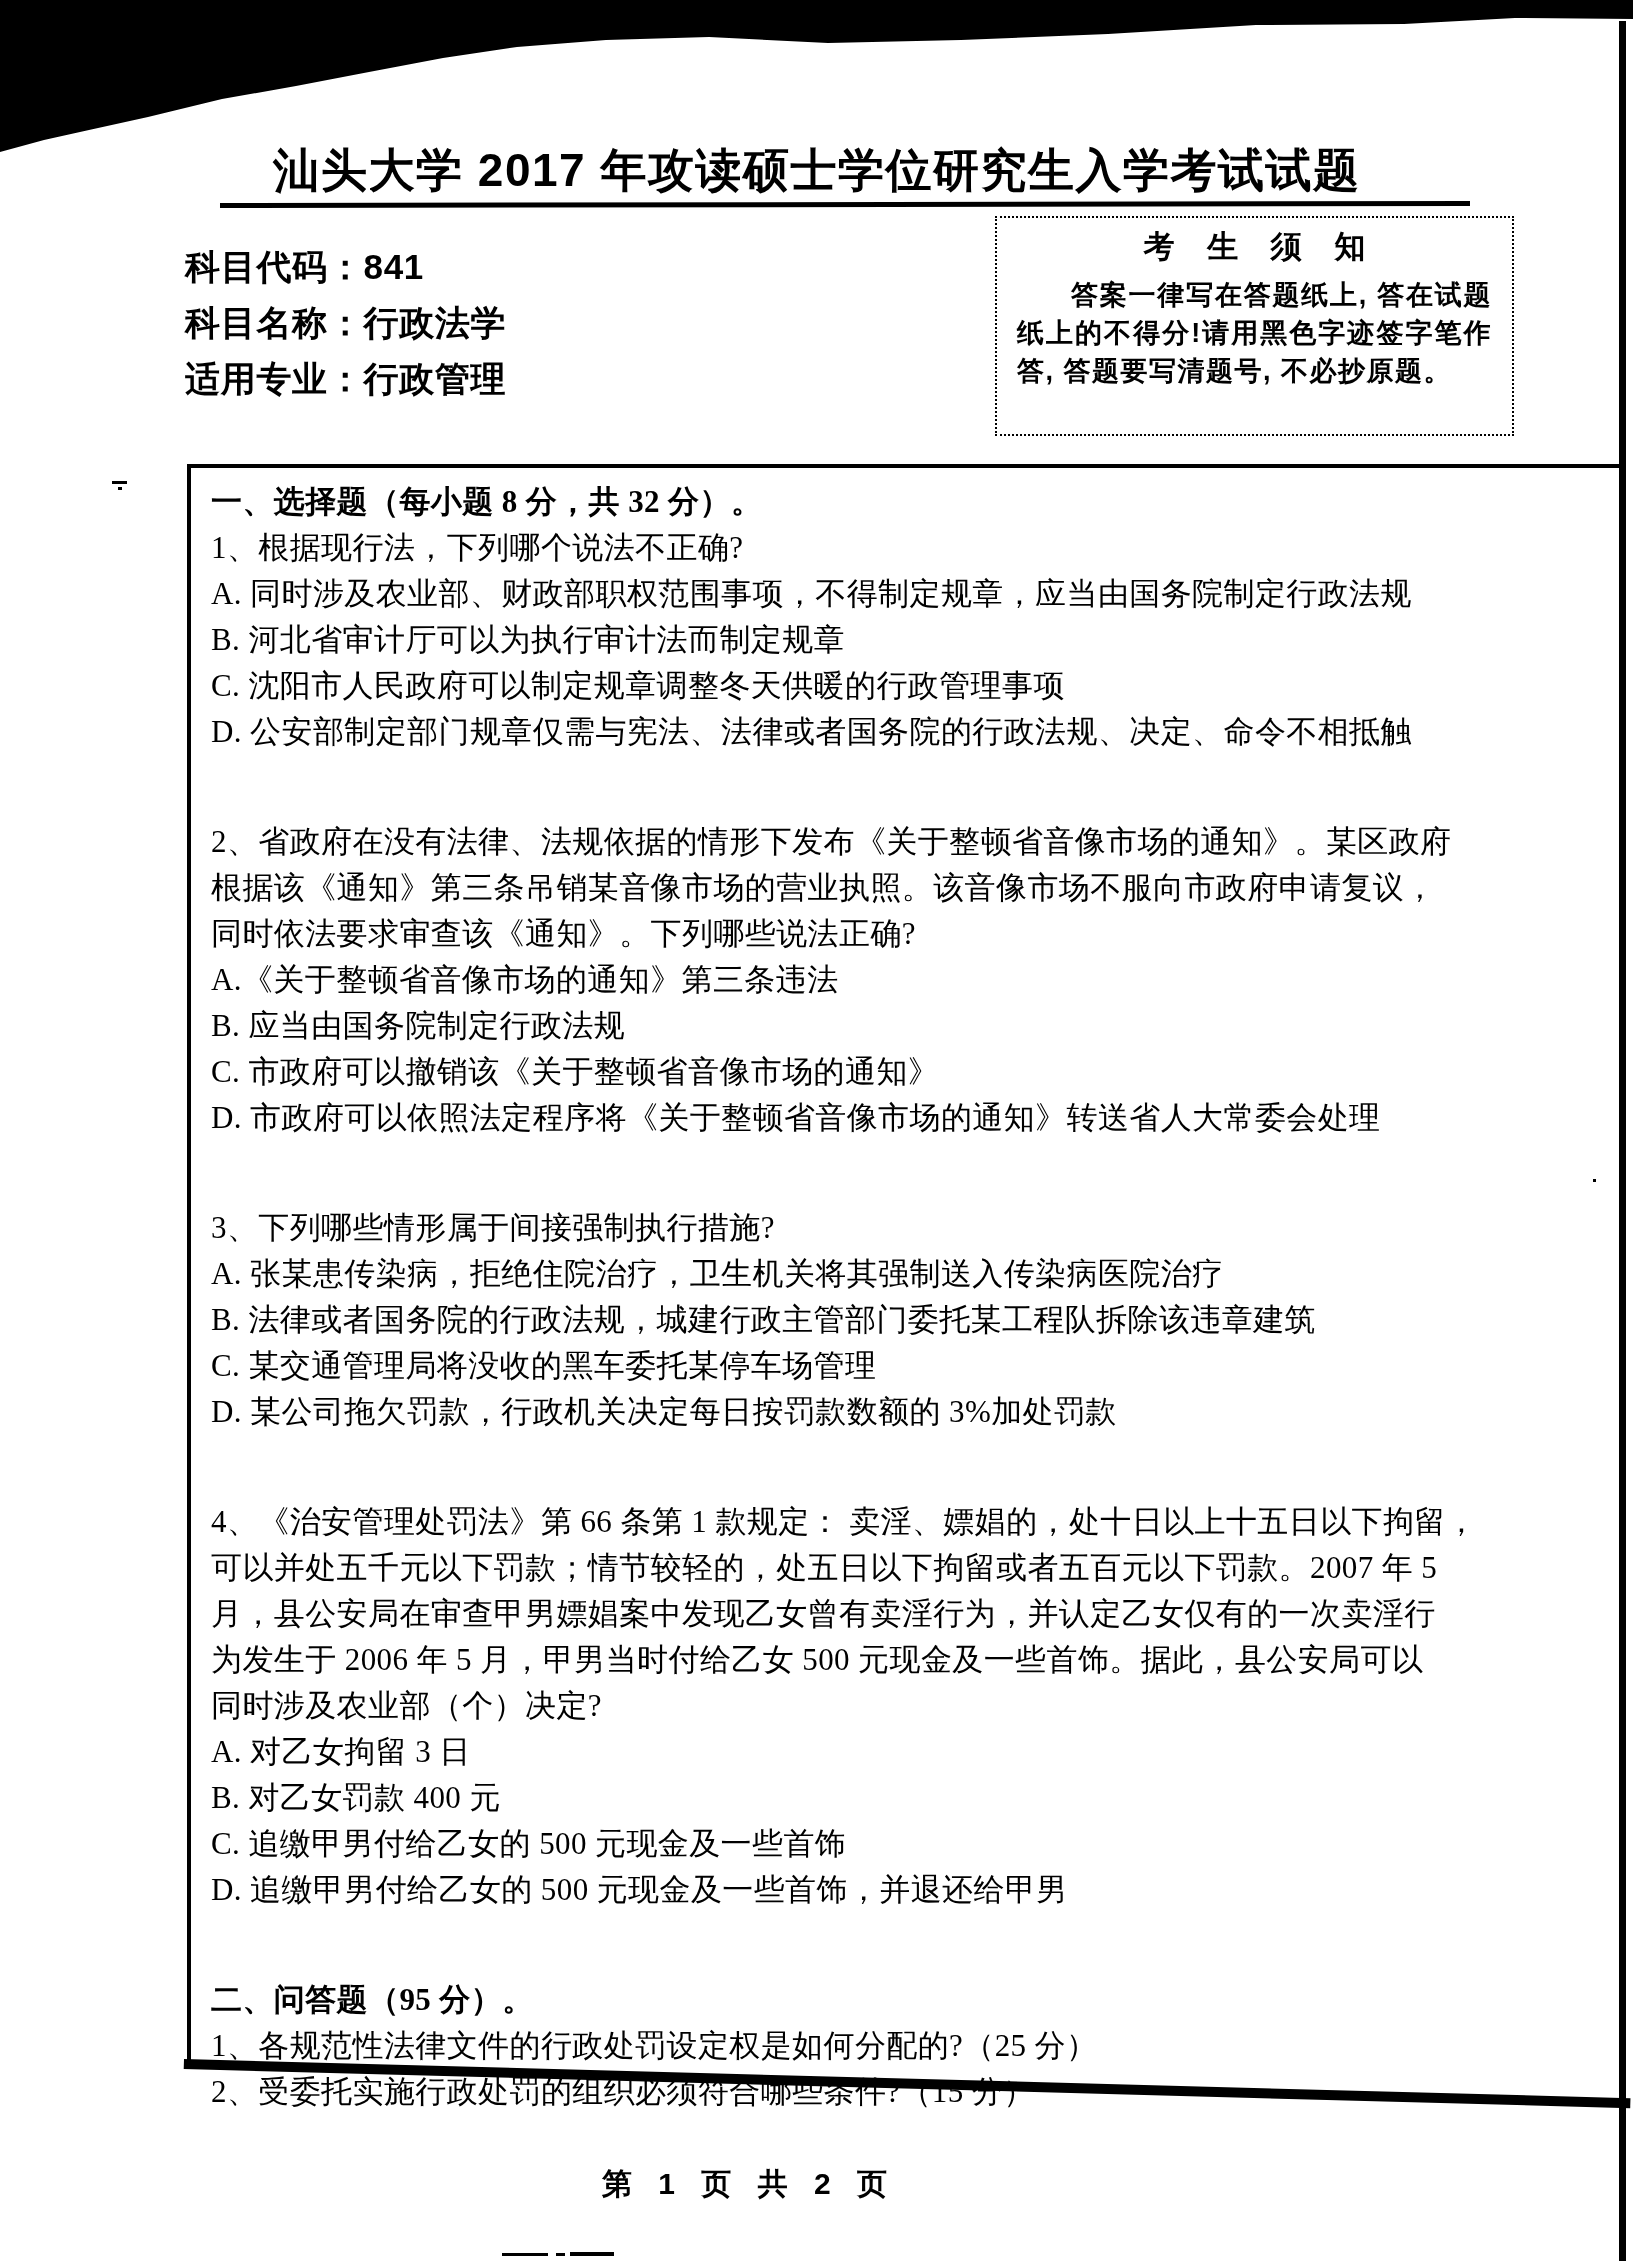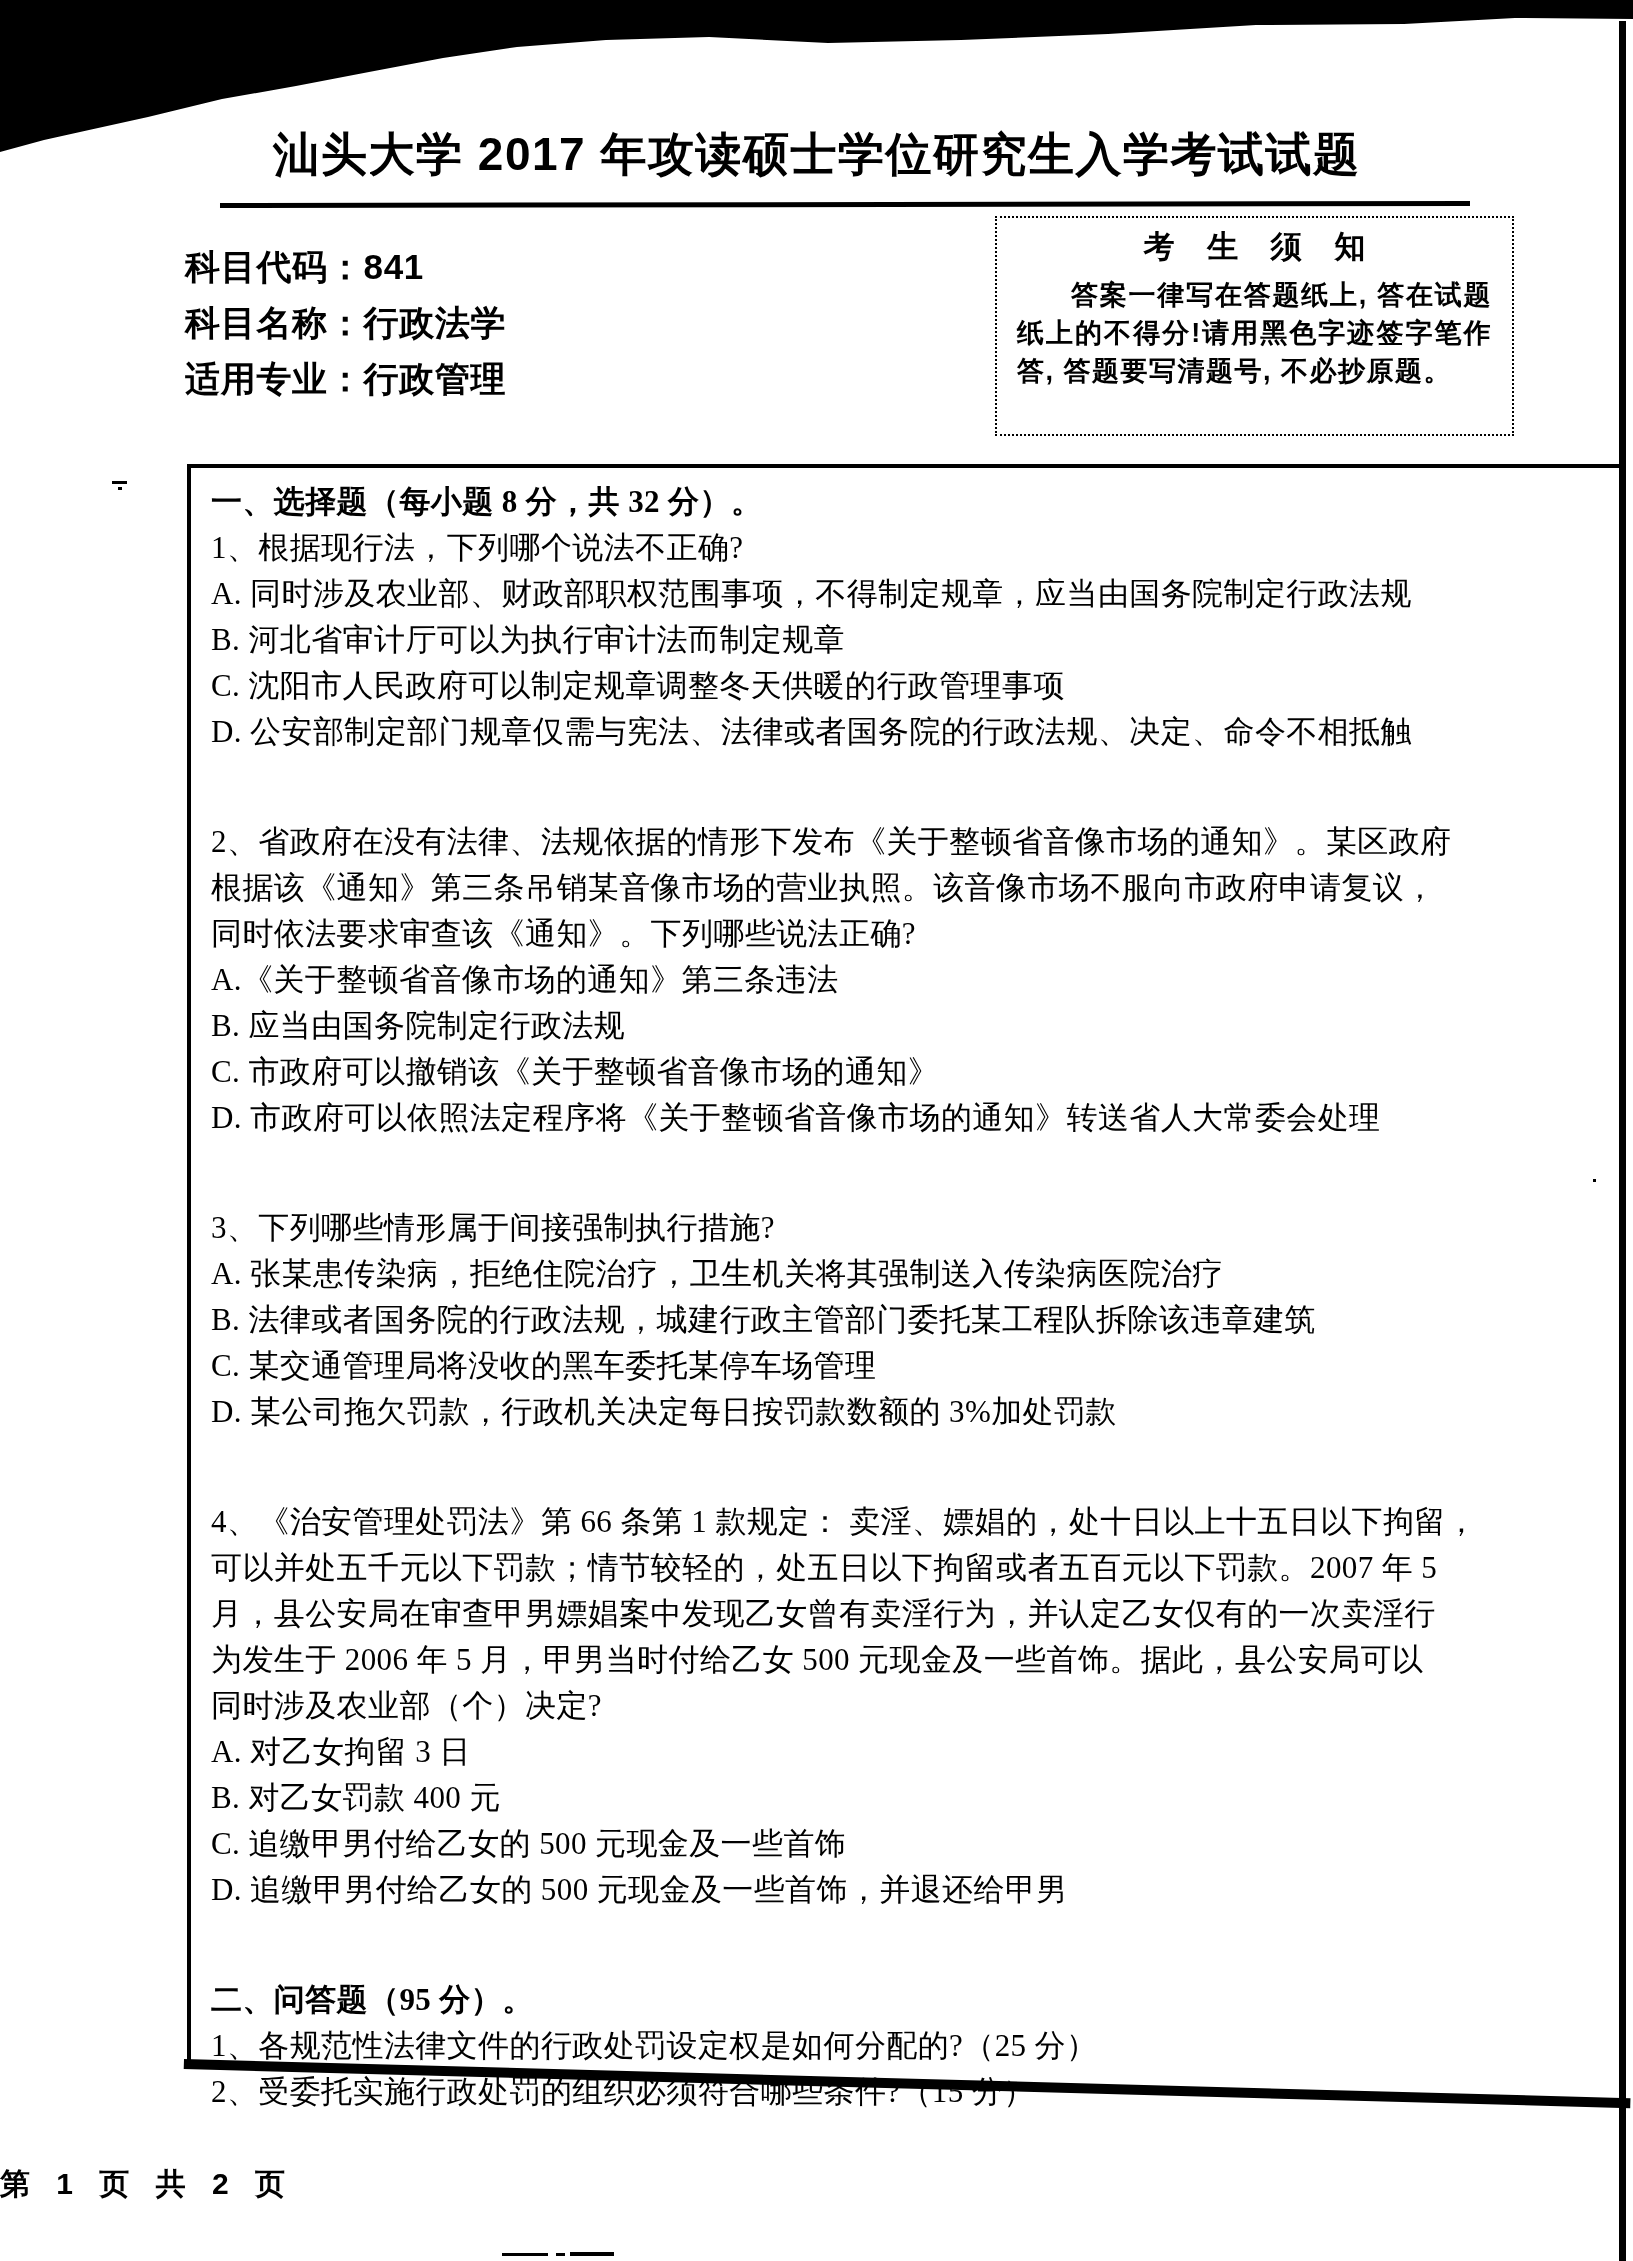--- a/index.html
+++ b/index.html
@@ -13,21 +13,21 @@
   
   #top-band{
     left:0;top:0;width:1634px;height:157px;background:#000;
     clip-path:polygon(0 0,1634px 0,1634px 19px,1515px 18px,1404px 24px,1256px 25px,1108px 34px,961px 40px,828px 43px,709px 37px,606px 40px,517px 47px,443px 58px,369px 72px,296px 86px,222px 99px,148px 117px,89px 130px,44px 140px,0 152px);
   }
   #right-streak{left:1619px;top:21px;width:6.7px;height:2241px;background:#000;}
   .speck{background:#000;}
 
   
   #page-title{
-    left:0;top:124px;width:1634px;text-align:center;
+    left:0;top:140px;width:1634px;text-align:center;
     font-family:"Liberation Sans","DejaVu Sans",sans-serif;
     font-weight:700;font-size:46px;letter-spacing:1.5px;white-space:nowrap;
   }
   #title-rule{left:220px;top:202px;width:1250px;height:5.2px;background:#000;transform:rotate(-0.1deg);}
   .field{
     left:185px;font-family:"Liberation Sans","DejaVu Sans",sans-serif;
     font-weight:700;font-size:35px;white-space:nowrap;letter-spacing:0.7px;
   }
   #field-0{top:244px;}
   #field-1{top:300px;}
@@ -55,21 +55,21 @@
 
   #content{
     left:211px;top:479px;width:1352px;
     font-size:31px;line-height:46px;letter-spacing:0.4px;
   }
   #content p{margin:0;white-space:nowrap;}
   #content p.gap{margin-top:64px;}
   .heading{font-weight:700;}
 
   #page-footer{
-    left:0;top:2164px;width:1498px;
+    left:0;top:2164px;width:1498px;text-align:center;
     font-family:"Liberation Sans","DejaVu Sans",sans-serif;
     font-weight:600;font-size:30px;letter-spacing:9px;white-space:nowrap;
   }
 </style>
 </head>
 <body>
 
 <div class="abs" id="top-band"></div>
 <div class="abs" id="right-streak"></div>
 <div class="abs speck" style="left:112px;top:481px;width:15px;height:3px;"></div>

